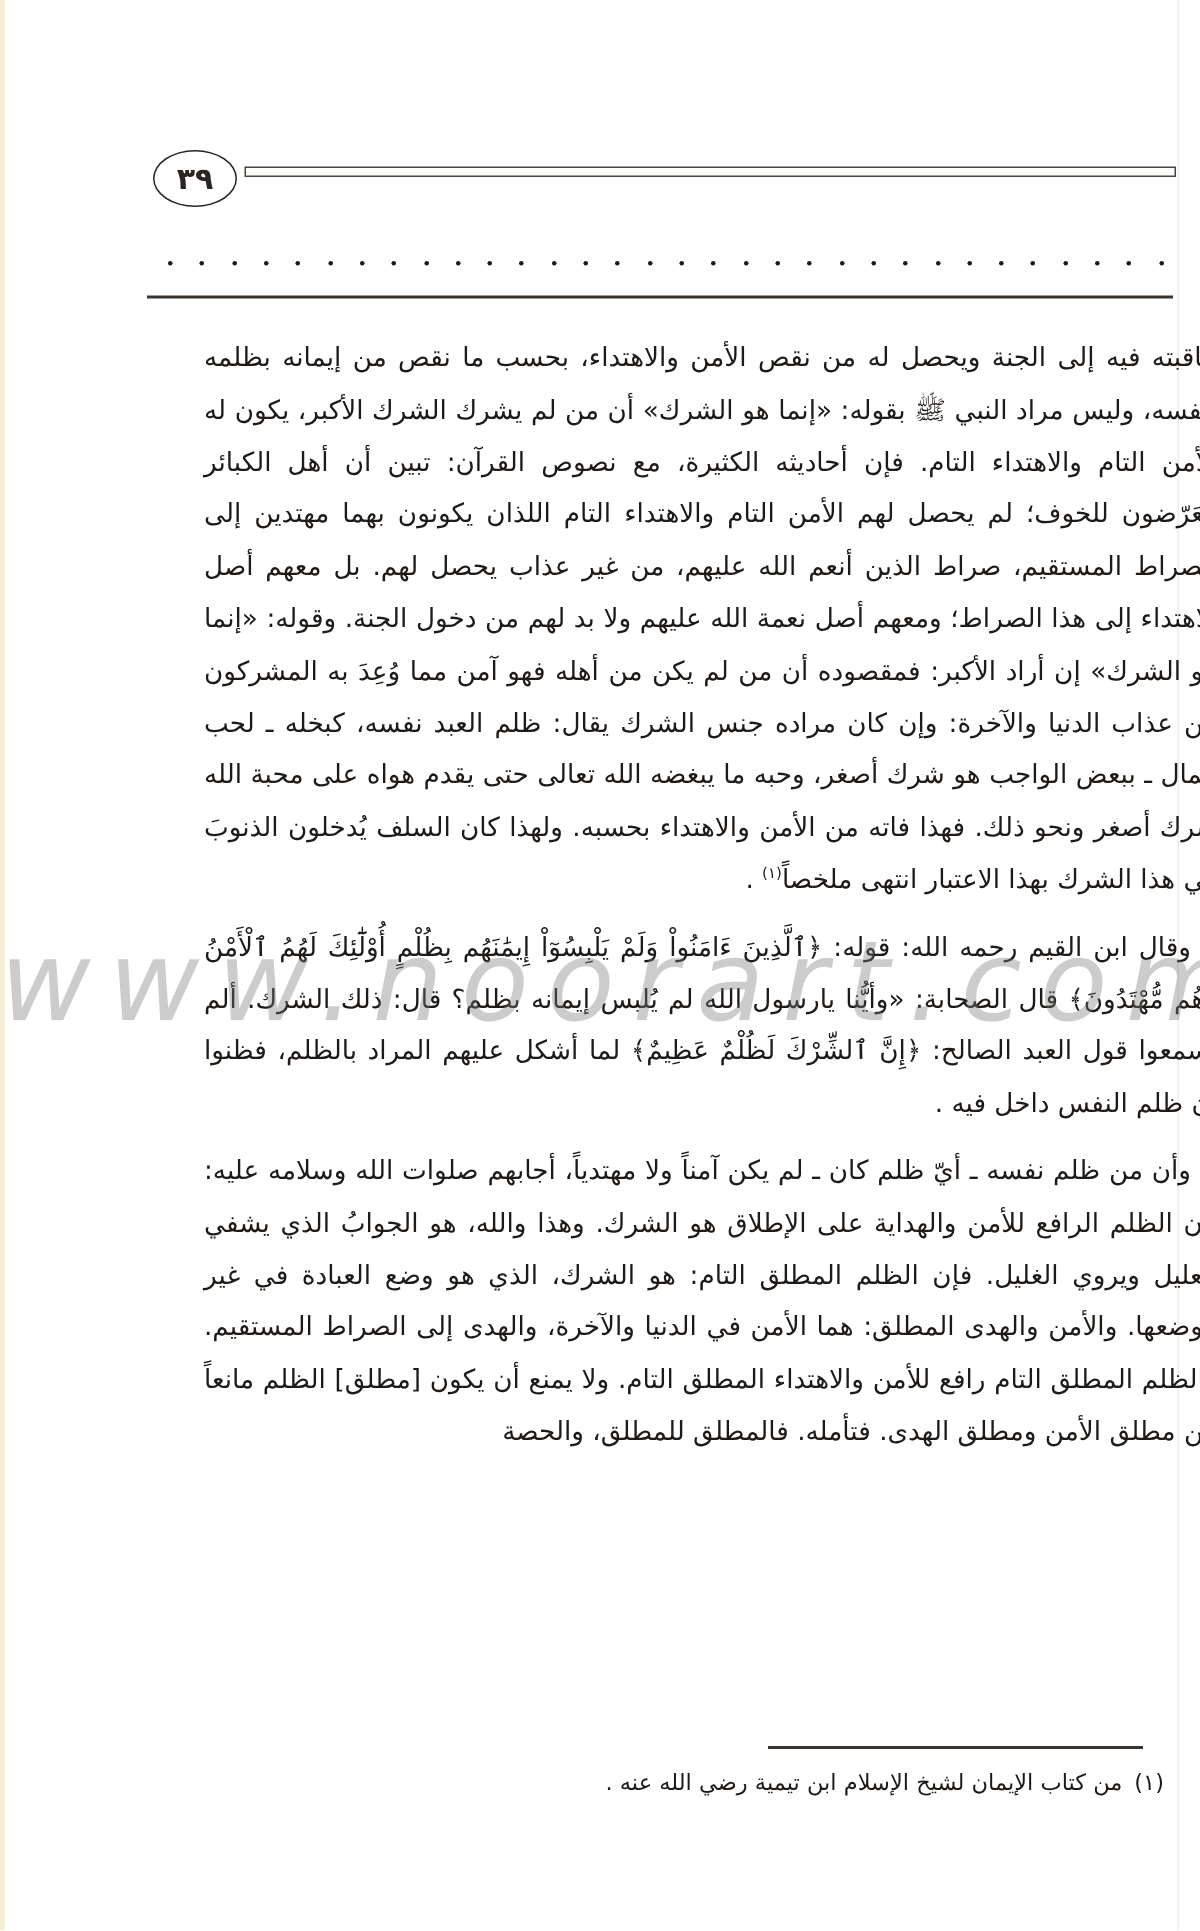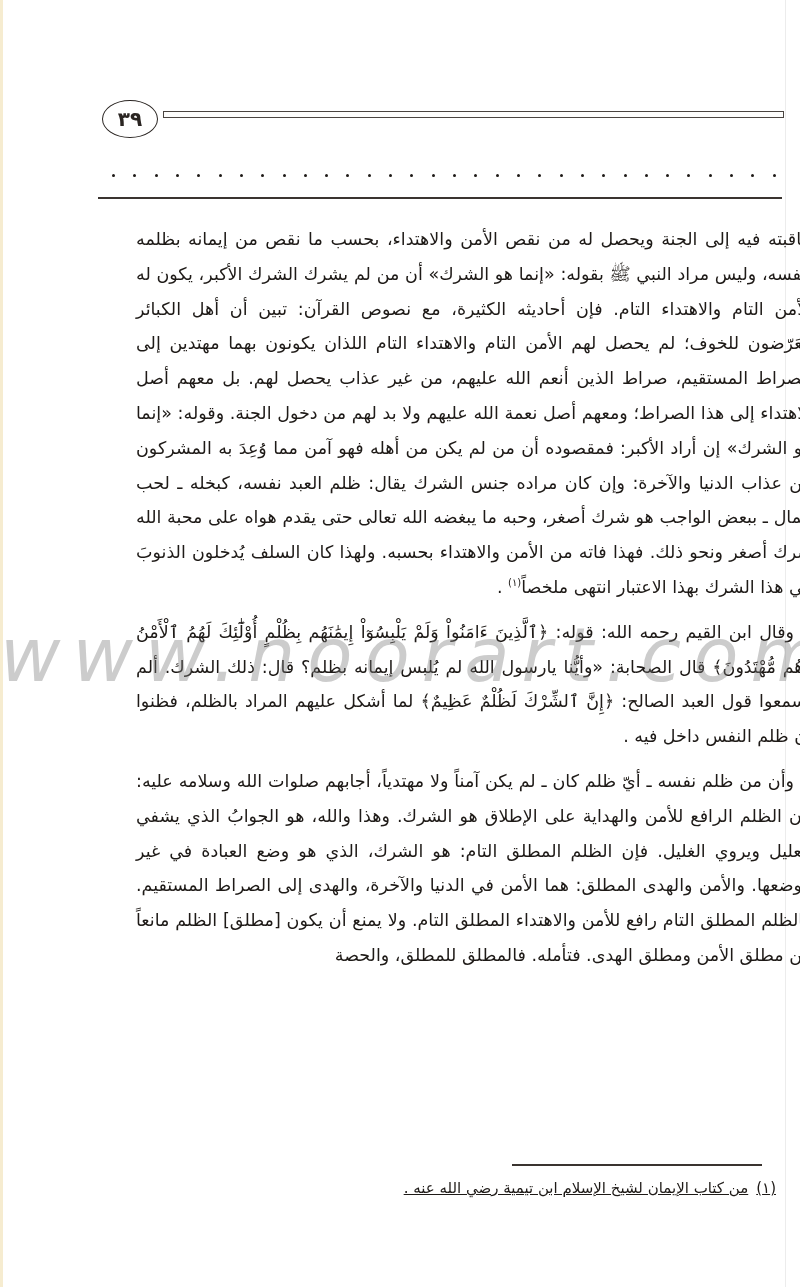--- a/index.html
+++ b/index.html
@@ -123,21 +123,20 @@
     .footnote {
       position: absolute;
       left: 300px; top: 1175px;
       width: 476px;
       direction: rtl;
       text-align: right;
       font-family: "DejaVu Sans", sans-serif;
       font-size: 15px;
       line-height: 26px;
       color: #1e1a17;
-      text-decoration: underline;
     }
     .footnote .fn-num { margin-left: 8px; }
   </style>
 </head>
 <body>
 
 <div class="page-edge-left"></div>
 <div class="page-edge-right"></div>
 
 <div class="header">

